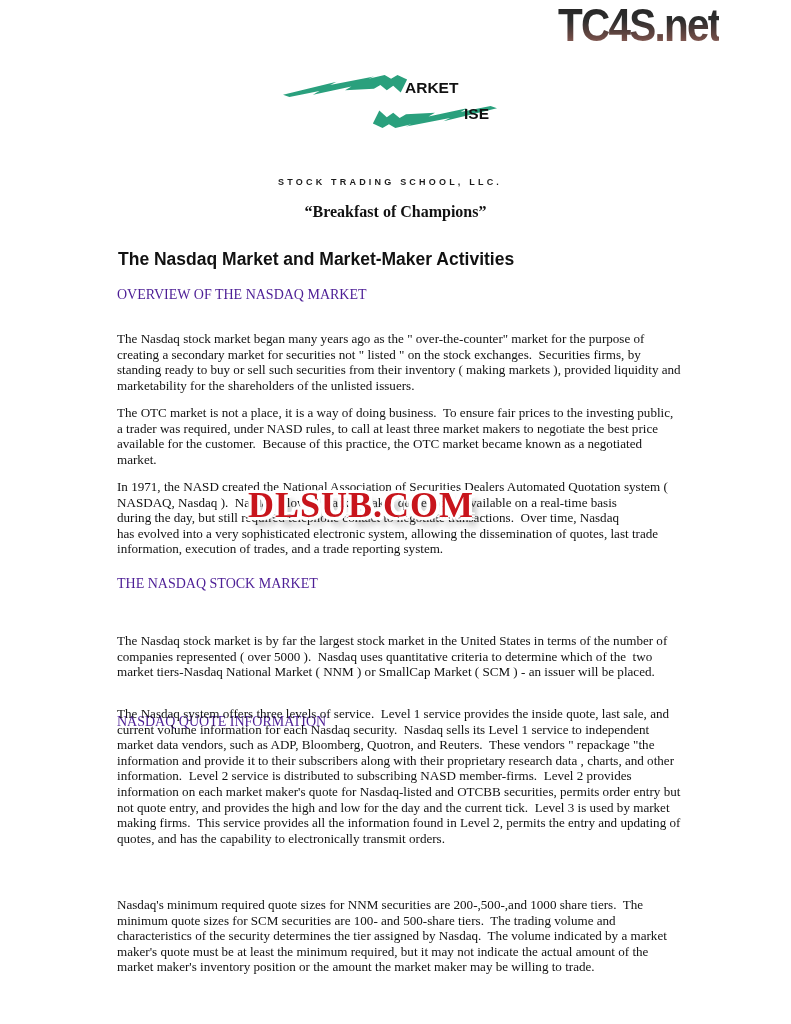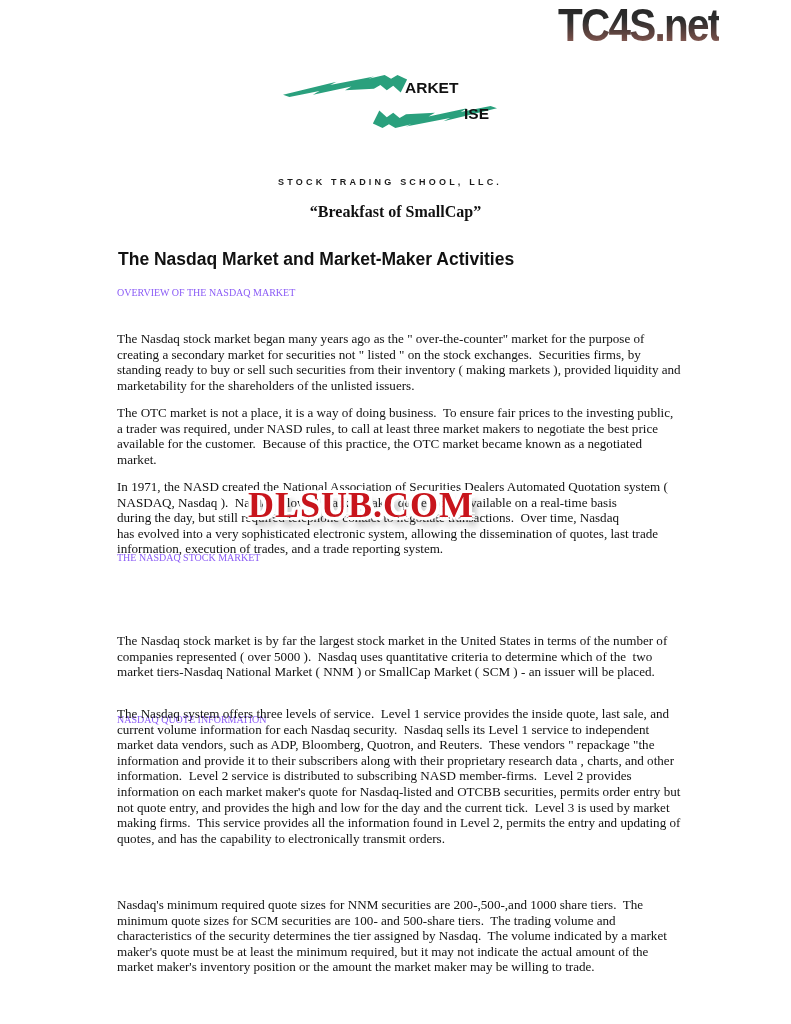--- a/index.html
+++ b/index.html
@@ -31,21 +31,21 @@
     position:absolute;left:0;top:203px;width:791px;text-align:center;
     font-family:"Liberation Serif", serif;font-weight:bold;font-size:16px;color:#111;
   }
   .doc-title{
     position:absolute;left:118px;top:249px;
     font-family:"Liberation Sans", sans-serif;font-weight:bold;
     font-size:17.5px;color:#111;white-space:nowrap;
   }
   .sec-heading{
     position:absolute;left:117px;
-    font-size:10px;color:#8b5cf6;white-space:pre;
+    font-size:14px;color:#4c1d95;white-space:pre;
   }
   .para{
     position:absolute;left:117px;
     font-size:13.1px;line-height:15.6px;color:#111;white-space:pre;
   }
   
   .dlsub{
     position:absolute;left:248px;top:487px;
     font-family:Liberation Serif, serif;font-weight:bold;
     font-size:36px;letter-spacing:1px;line-height:1;color:#c8151c;
@@ -79,41 +79,41 @@
         <polygon id="bolt" points="0,26 50,9 44,13 85,2 80,5 95,0 101,5 107,0 116,6 110,23 103,14 97,20 91,13 85,18 58,20 64,15 28,26 34,21 6,29"></polygon>
       </defs>
       <use href="#bolt" xlink:href="#bolt" transform="translate(0,1) scale(1.07,0.76)" fill="#2aa07d"></use>
       <use href="#bolt" xlink:href="#bolt" transform="translate(214,54) rotate(180) scale(1.07,0.76)" fill="#2aa07d"></use>
       <text class="logo-svg-text" x="122" y="19" font-size="15.5">ARKET</text>
       <text class="logo-svg-text" x="181" y="45" font-size="15.5">ISE</text>
     </svg>
   </div>
   <div class="school">STOCK TRADING SCHOOL, LLC.</div>
 
-  <div class="tagline">“Breakfast of SmallCap”</div>
+  <div class="tagline">“Breakfast of Champions”</div>
   <div class="doc-title">The Nasdaq Market and Market-Maker Activities</div>
 
   <div class="sec-heading" style="top:287px">OVERVIEW OF THE NASDAQ MARKET</div>
   <div class="para" style="top:405px">The OTC market is not a place, it is a way of doing business.  To ensure fair prices to the investing public,
 a trader was required, under NASD rules, to call at least three market makers to negotiate the best price
 available for the customer.  Because of this practice, the OTC market became known as a negotiated
 market.</div>
   <div class="para" style="top:331px">The Nasdaq stock market began many years ago as the " over-the-counter" market for the purpose of
 creating a secondary market for securities not " listed " on the stock exchanges.  Securities firms, by
 standing ready to buy or sell such securities from their inventory ( making markets ), provided liquidity and
 marketability for the shareholders of the unlisted issuers.</div>
   <div class="para" style="top:479px">In 1971, the NASD created the National Association of Securities Dealers Automated Quotation system (
 NASDAQ, Nasdaq ).  Nasdaq allowed market maker quotes to be available on a real-time basis
 during the day, but still required telephone contact to negotiate transactions.  Over time, Nasdaq
 has evolved into a very sophisticated electronic system, allowing the dissemination of quotes, last trade
 information, execution of trades, and a trade reporting system.</div>
 
   <div class="dlsub">DLSUB.COM</div>
 
-  <div class="sec-heading" style="top:552px">THE NASDAQ STOCK MARKET</div>
+  <div class="sec-heading" style="top:576px">THE NASDAQ STOCK MARKET</div>
   <div class="para" style="top:633px">The Nasdaq stock market is by far the largest stock market in the United States in terms of the number of
 companies represented ( over 5000 ).  Nasdaq uses quantitative criteria to determine which of the  two
 market tiers-Nasdaq National Market ( NNM ) or SmallCap Market ( SCM ) - an issuer will be placed.</div>
 
   <div class="sec-heading" style="top:714px">NASDAQ QUOTE INFORMATION</div>
   <div class="para" style="top:706px">The Nasdaq system offers three levels of service.  Level 1 service provides the inside quote, last sale, and
 current volume information for each Nasdaq security.  Nasdaq sells its Level 1 service to independent
 market data vendors, such as ADP, Bloomberg, Quotron, and Reuters.  These vendors " repackage "the
 information and provide it to their subscribers along with their proprietary research data , charts, and other
 information.  Level 2 service is distributed to subscribing NASD member-firms.  Level 2 provides

